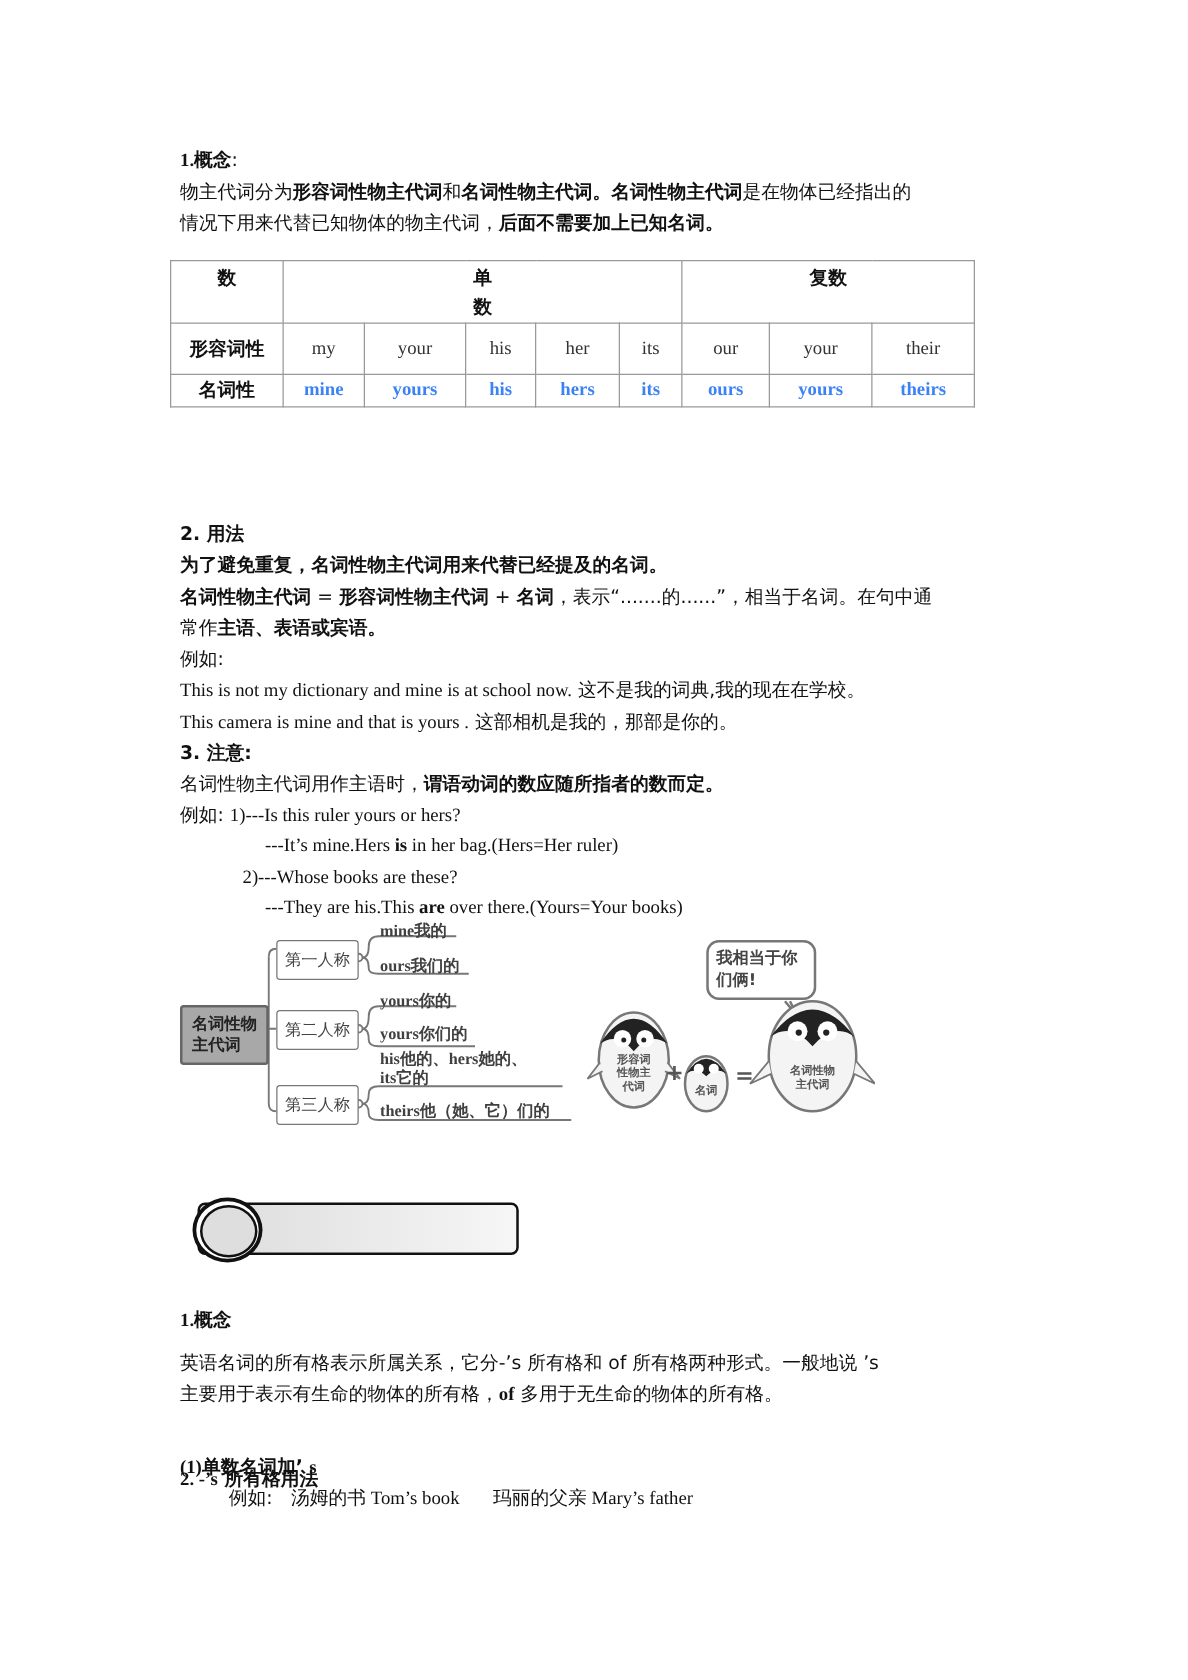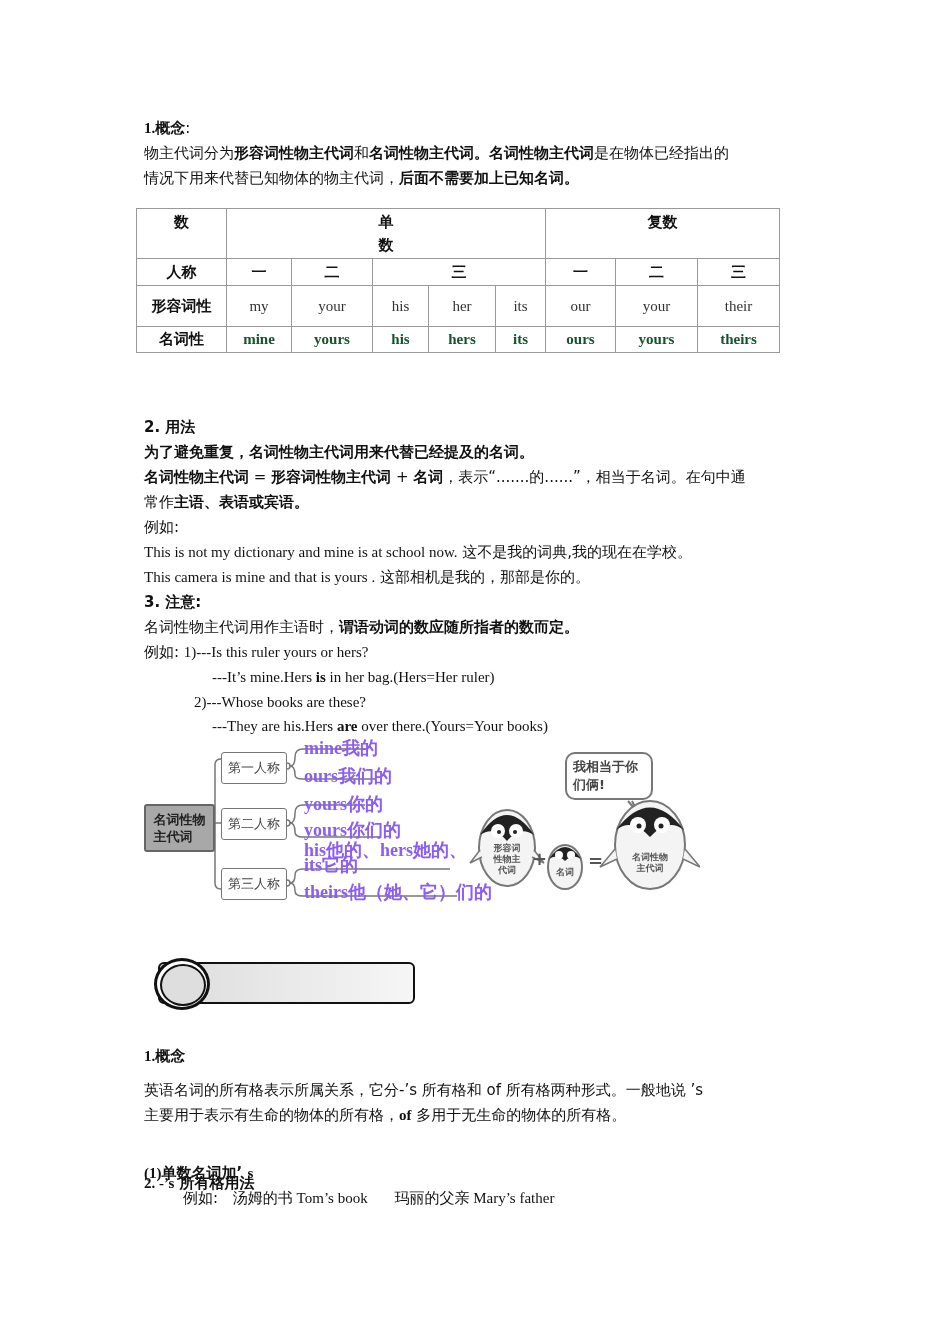--- a/index.html
+++ b/index.html
@@ -9,28 +9,28 @@
   .line { position: absolute; left: 144px; font-size: 15px; line-height: 25px; white-space: nowrap; }
   .serif { font-family: "Liberation Serif", "DejaVu Serif", serif; }
   b, .b { font-weight: bold; }
 
   
   table.pron { position: absolute; left: 136px; top: 208px; border-collapse: collapse;
                border: 1.5px solid #555; }
   table.pron td { border: 1px solid #999; text-align: center; padding: 0; font-size: 15px; }
   table.pron td.hdr { font-weight: bold; }
   td.eng { font-family: "Liberation Serif", serif; font-size: 15px; color: #333; }
-  td.engr { font-family: "Liberation Serif", serif; font-weight: bold; color: #14532d; font-size: 15px; }
+  td.engr { font-family: "Liberation Serif", serif; font-weight: bold; color: #3b82f6; font-size: 15px; }
 
   
   .mm-box { position: absolute; border: 1.5px solid #777; border-radius: 3px; background: #fff;
             font-size: 13px; color: #444; display: flex; align-items: center; justify-content: center; }
   .mm-root { background: #a8a8a8; border: 2px solid #666; color: #222; font-weight: bold; font-size: 13px;
              line-height: 17px; padding: 3px; }
-  .mm-leaf { position: absolute; font-family: "Liberation Serif", serif; font-size: 18px; color: #8b5cf6;
+  .mm-leaf { position: absolute; font-family: "Liberation Serif", serif; font-size: 13px; color: #404040;
              font-weight: bold; white-space: nowrap; }
   .bubble { position: absolute; border: 2px solid #777; border-radius: 10px; background: #fff;
             font-size: 13px; font-weight: bold; color: #444; padding: 4px 6px; line-height: 18px; }
 
   
   .banner { position: absolute; left: 158px; top: 962px; width: 257px; height: 42px;
             border: 2.5px solid #111; border-radius: 6px;
             background: linear-gradient(90deg, #dcdcdc, #f6f6f6); box-sizing: border-box; }
   .banner-circle { position: absolute; left: 154px; top: 958px; width: 56px; height: 52px;
                    border-radius: 50%; border: 3px solid #111; background: #fff; box-sizing: border-box; }
@@ -63,29 +63,20 @@
       <col style="width:82px">
   </colgroup>
   <tbody>
       <tr style="height:50px">
     <td class="hdr" style="vertical-align:top;padding-top:4px;">数</td>
     <td colspan="5" class="hdr" style="vertical-align:top;line-height:23px;padding-top:2px;">
       <div>单</div>
       <div>数</div>
     </td>
     <td colspan="3" class="hdr" style="vertical-align:top;padding-top:4px;">复数</td>
-  </tr>
-  <tr style="height:27px">
-    <td class="hdr">人称</td>
-    <td class="hdr">一</td>
-    <td class="hdr">二</td>
-    <td class="hdr" colspan="3">三</td>
-    <td class="hdr">一</td>
-    <td class="hdr">二</td>
-    <td class="hdr">三</td>
   </tr>
   <tr style="height:41px">
     <td class="hdr">形容词性</td>
     <td class="eng">my</td>
     <td class="eng">your</td>
     <td class="eng">his</td>
     <td class="eng">her</td>
     <td class="eng">its</td>
     <td class="eng">our</td>
     <td class="eng">your</td>
@@ -127,21 +118,21 @@
 </div>
 <div class="line" style="top:640px;">
   <span>例如:</span>
   <span class="serif">1)---Is this ruler yours or hers?</span>
 </div>
 <div class="line serif" style="top:665px;left:212px;">
   <span>---It’s mine.Hers </span><b>is</b><span> in her bag.(Hers=Her ruler)</span>
 </div>
 <div class="line serif" style="top:690px;left:194px;">2)---Whose books are these?</div>
 <div class="line serif" style="top:714px;left:212px;">
-  <span>---They are his.Hers </span><b>are</b><span> over there.(Yours=Your books)</span>
+  <span>---They are his.This </span><b>are</b><span> over there.(Yours=Your books)</span>
 </div>
 
 <div>
   <svg class="abs" style="left:135px;top:735px;" width="330" height="170">
     <g stroke="#777" stroke-width="1.5" fill="none">
 
       <path d="M70 88 H80"></path>
       <path d="M80 30 Q80 24 86 24 H86"></path>
       <path d="M80 30 V148 Q80 154 86 154"></path>
       <path d="M80 88 H86"></path>

